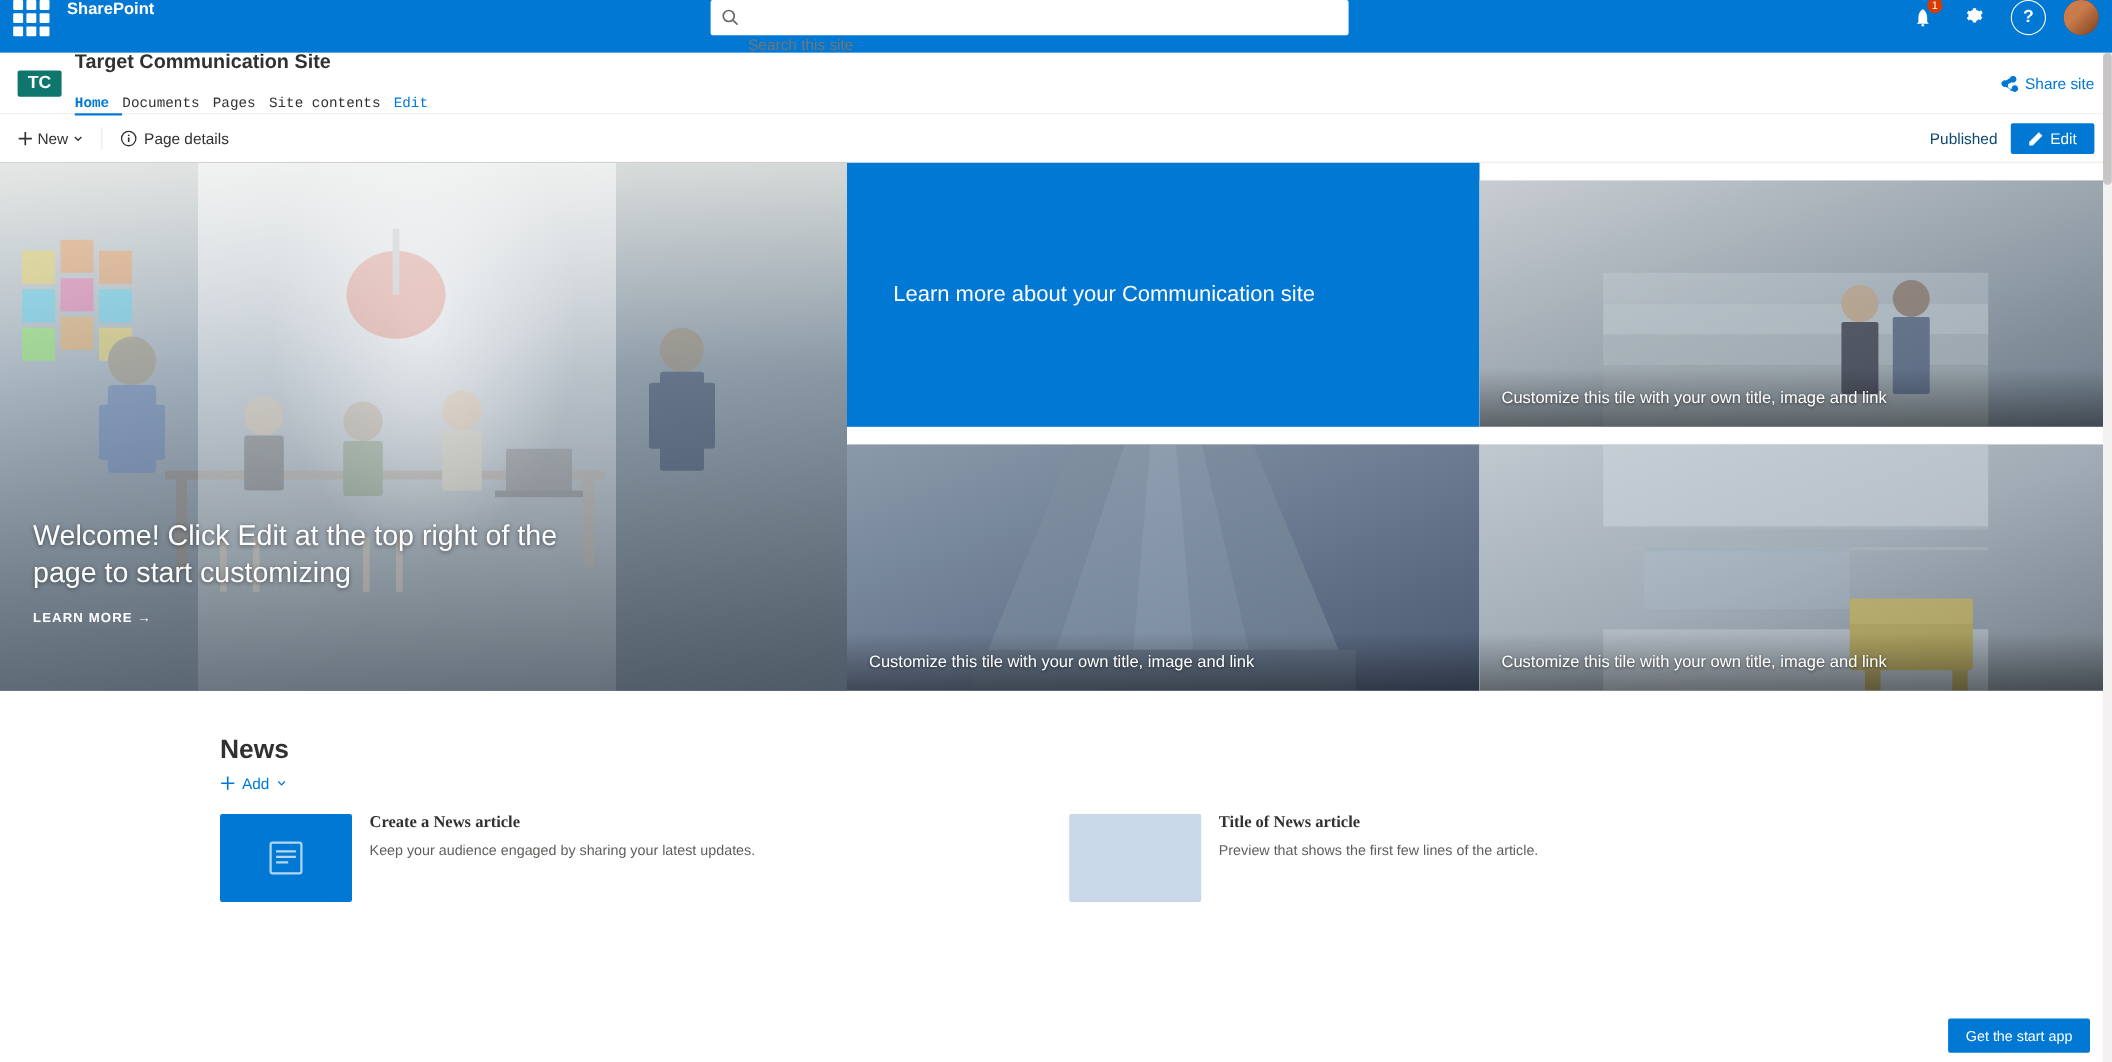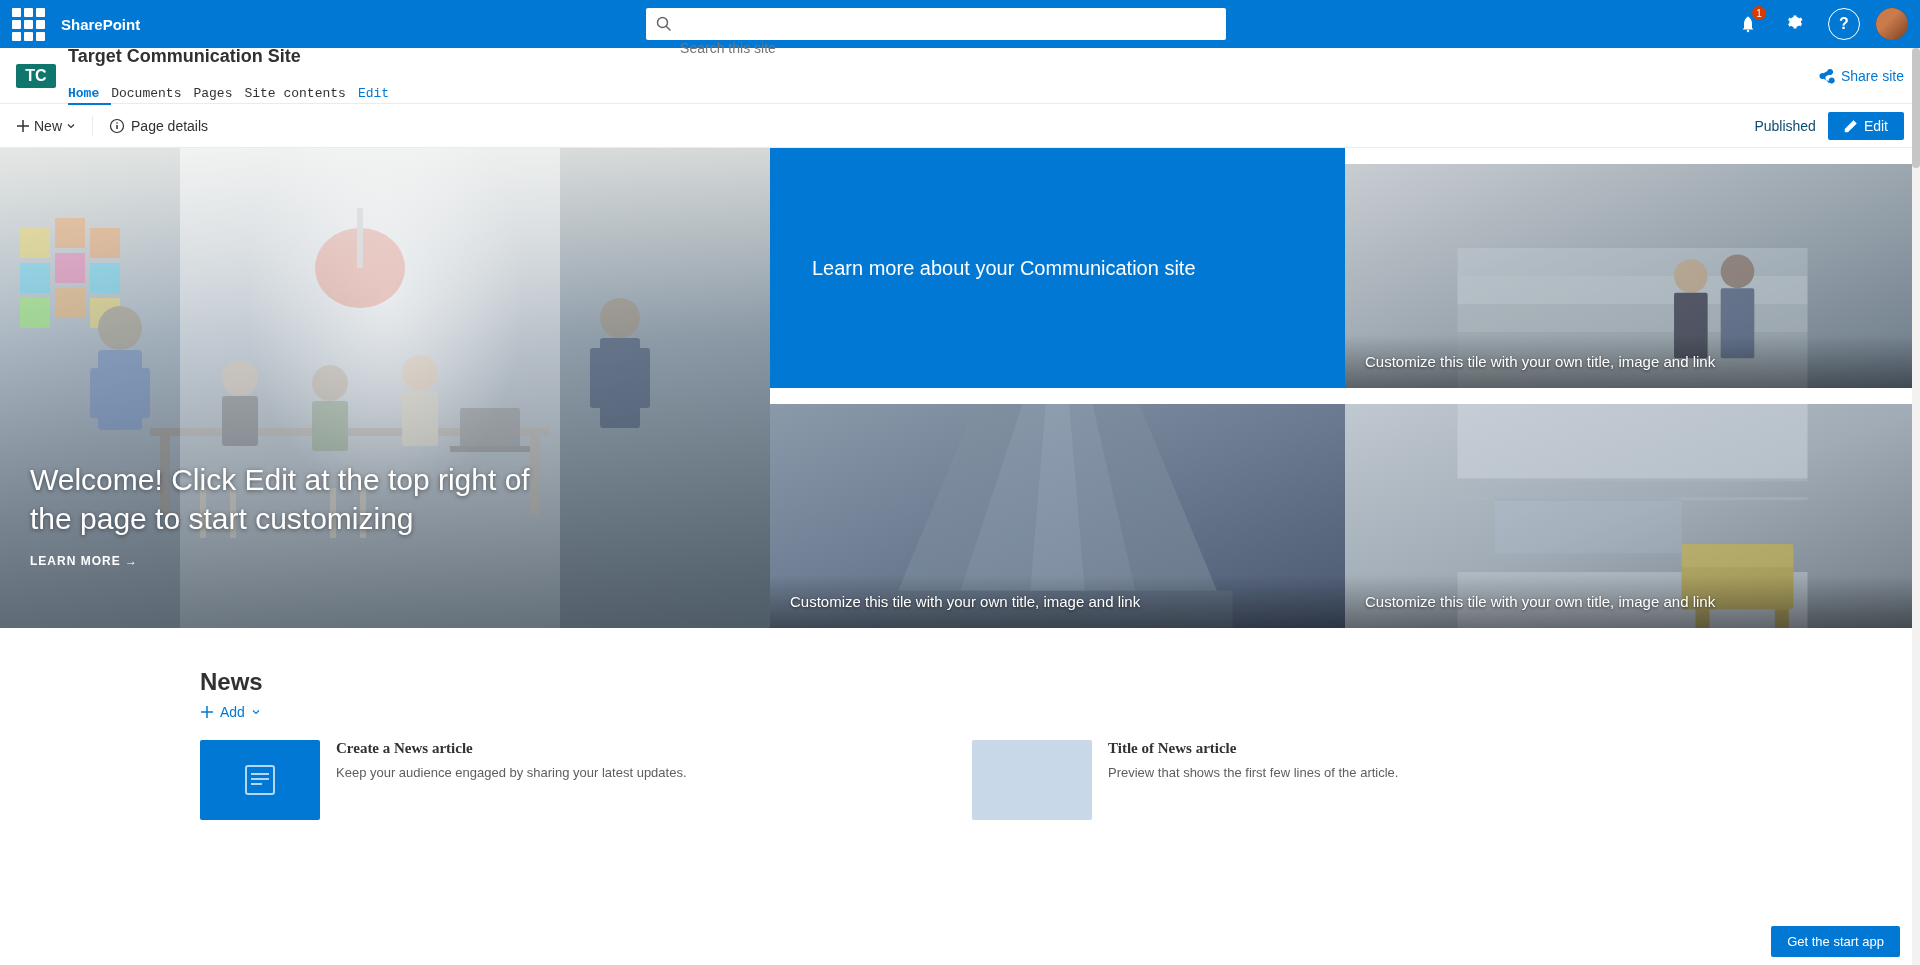--- a/index.html
+++ b/index.html
@@ -3,21 +3,21 @@
   <meta charset="utf-8">
   <style>
     * { margin: 0; padding: 0; box-sizing: border-box; }
     body { font-family: 'Segoe UI', Tahoma, Geneva, Verdana, sans-serif; background: #fff; overflow-x: hidden; }
 
     
     .top-nav {
       background: #0078d4;
       height: 48px;
       display: flex;
-      align-items: center;
+      align-items: flex-start;
       padding: 0 12px;
       gap: 12px;
     }
     .top-nav-grid {
       display: grid;
       grid-template-columns: 9px 9px 9px;
       grid-template-rows: 9px 9px 9px;
       gap: 3px;
       cursor: pointer;
     }
@@ -251,21 +251,21 @@
         radial-gradient(ellipse 200px 300px at 50% 30%, rgba(255,255,255,0.6) 0%, transparent 70%),
         linear-gradient(180deg, rgba(240,240,235,0.8) 0%, rgba(180,190,200,0.5) 40%, rgba(80,90,100,0.7) 100%);
     }
     .hero-overlay-text {
       position: absolute;
       bottom: 60px;
       left: 30px;
       color: white;
     }
     .hero-main-title {
-      font-size: 30px;
+      font-size: 26px;
       font-weight: 300;
       line-height: 1.3;
       text-shadow: 0 1px 4px rgba(0,0,0,0.5);
       max-width: 500px;
     }
     .hero-learn-more {
       margin-top: 16px;
       font-size: 12px;
       font-weight: 600;
       letter-spacing: 1px;

